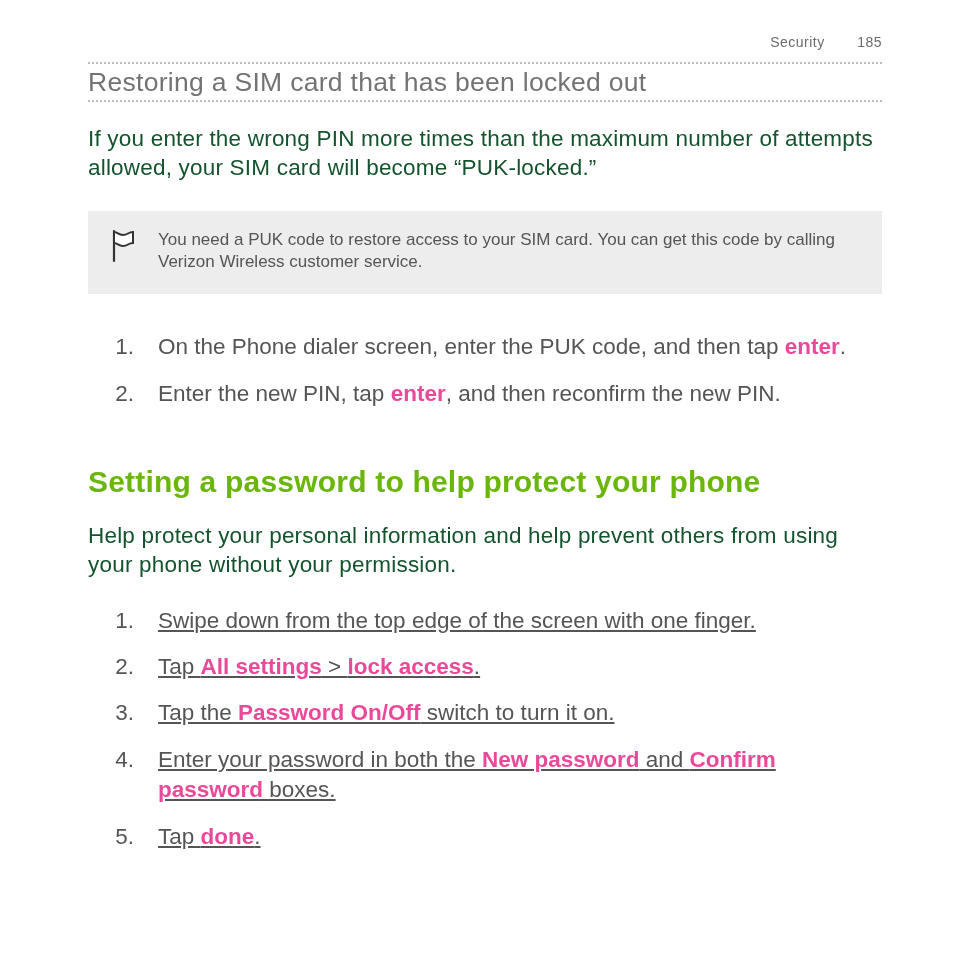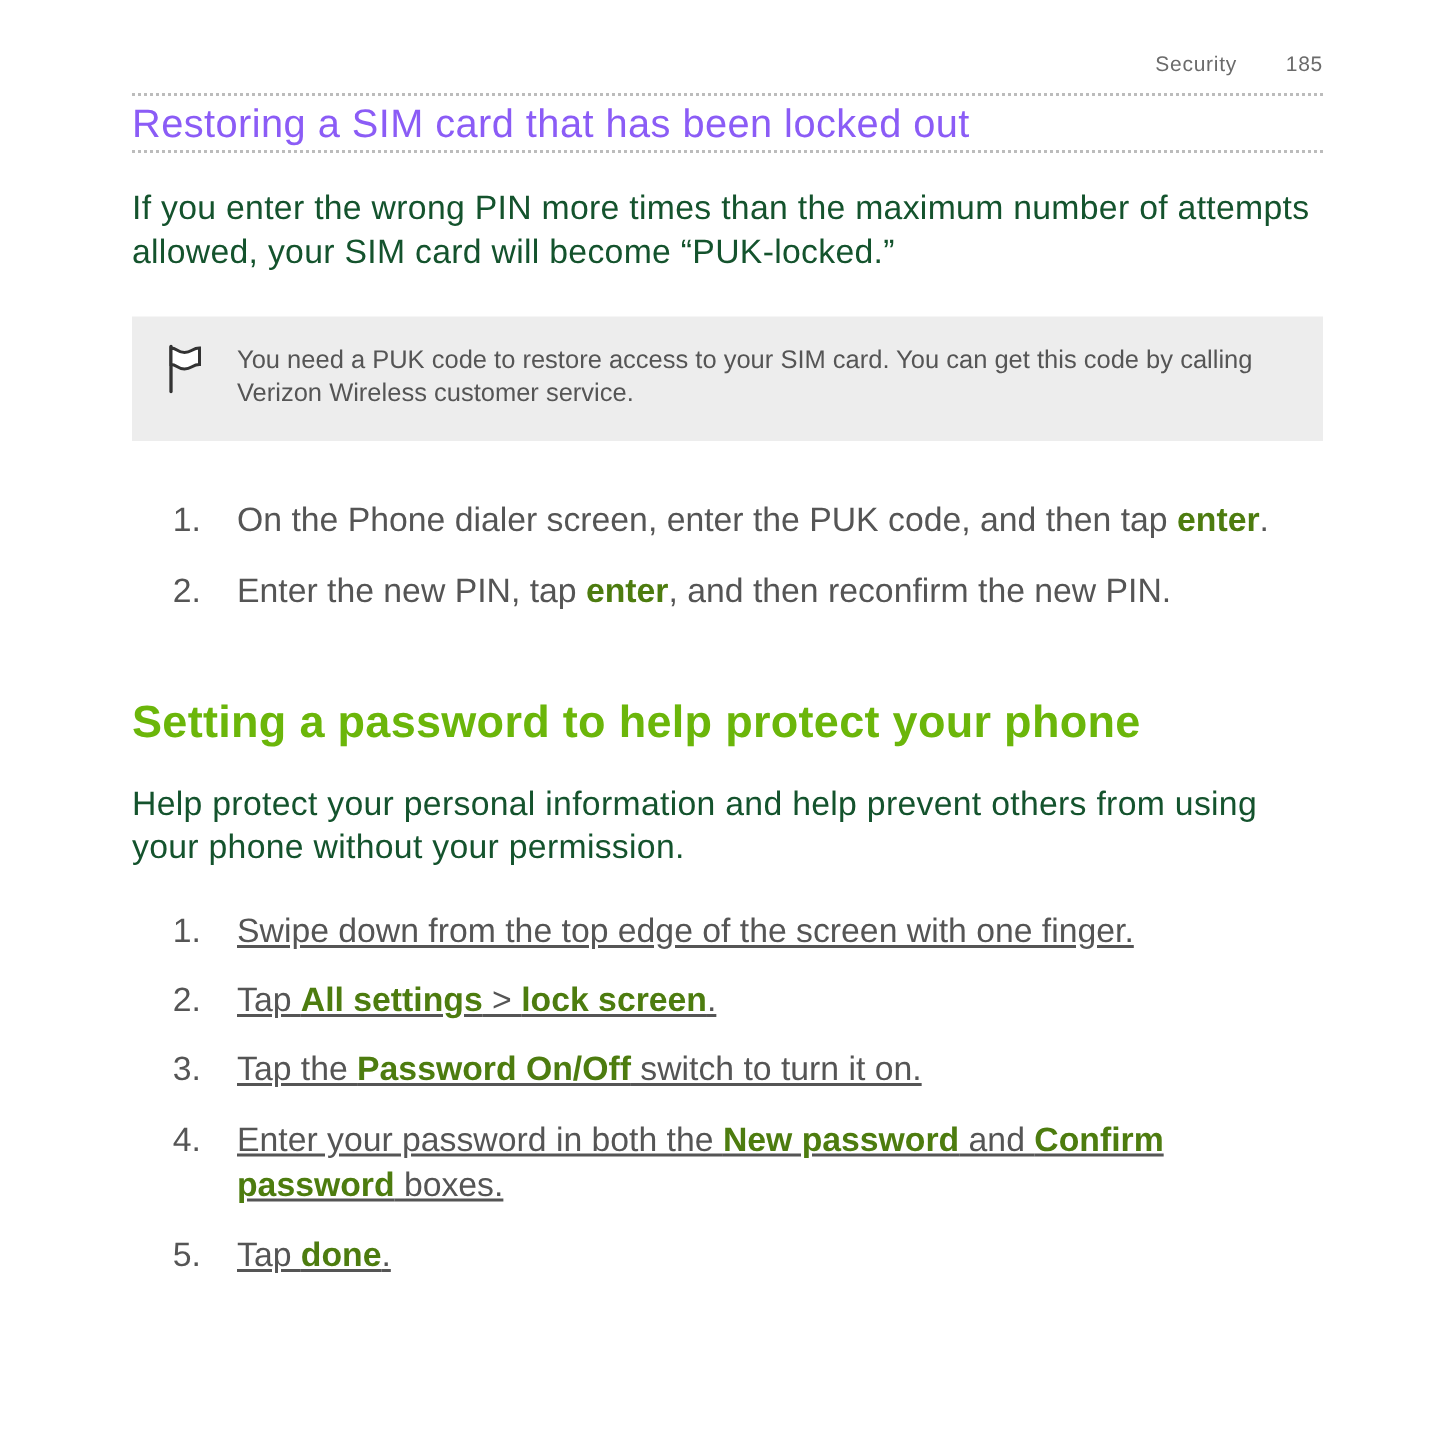--- a/index.html
+++ b/index.html
@@ -21,21 +21,21 @@
       letter-spacing: 0.5px;
     }
     .header-section { margin-right: 28px; }
     .dotted {
       border: none;
       border-top: 2.5px dotted #bcbcbc;
       height: 0;
       margin: 0;
     }
     .subhead {
-      color: #8b5cf6;
+      color: #737373;
       font-size: 26.5px;
       font-weight: 400;
       padding: 3px 0 2px 0;
       letter-spacing: 0.3px;
     }
     .para {
       font-size: 22.5px;
       line-height: 1.3;
       color: #14532d;
       margin-top: 22px;
@@ -67,21 +67,21 @@
       line-height: 1.35;
       color: #555;
       margin-bottom: 16px;
     }
     ol.steps li .num {
       min-width: 26px;
       text-align: right;
       flex-shrink: 0;
     }
     ol.steps li .txt { flex: 1; }
-    .bold { color: #4d7c0f; font-weight: 600; }
+    .bold { color: #ec4899; font-weight: 600; }
     .section2-head {
       color: #6bb60a;
       font-size: 30px;
       font-weight: 700;
       margin-top: 56px;
       letter-spacing: 0.2px;
     }
     ol.steps2 {
       list-style: none;
       margin-top: 26px;
@@ -148,21 +148,21 @@
   <p class="para">Help protect your personal information and help prevent others from using your phone without your permission.</p>
 
   <ol class="steps2">
     <li>
       <span class="num">1.</span>
       <span class="txt">Swipe down from the top edge of the screen with one finger.</span>
     </li>
     <li>
       <span class="num">2.</span>
       <span class="txt">
-        <span>Tap </span><span class="bold">All settings</span><span> &gt; </span><span class="bold">lock screen</span><span>.</span>
+        <span>Tap </span><span class="bold">All settings</span><span> &gt; </span><span class="bold">lock access</span><span>.</span>
       </span>
     </li>
     <li>
       <span class="num">3.</span>
       <span class="txt">
         <span>Tap the </span><span class="bold">Password On/Off</span><span> switch to turn it on.</span>
       </span>
     </li>
     <li>
       <span class="num">4.</span>

